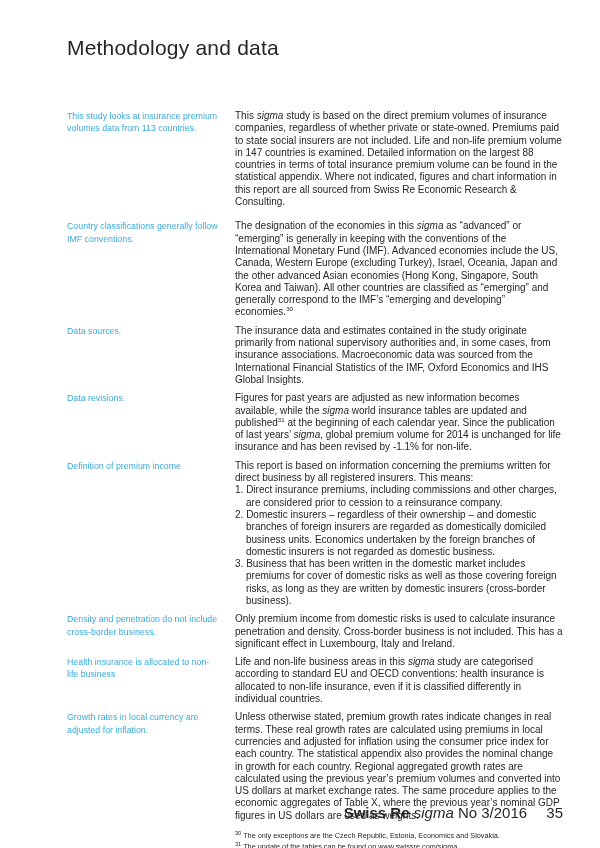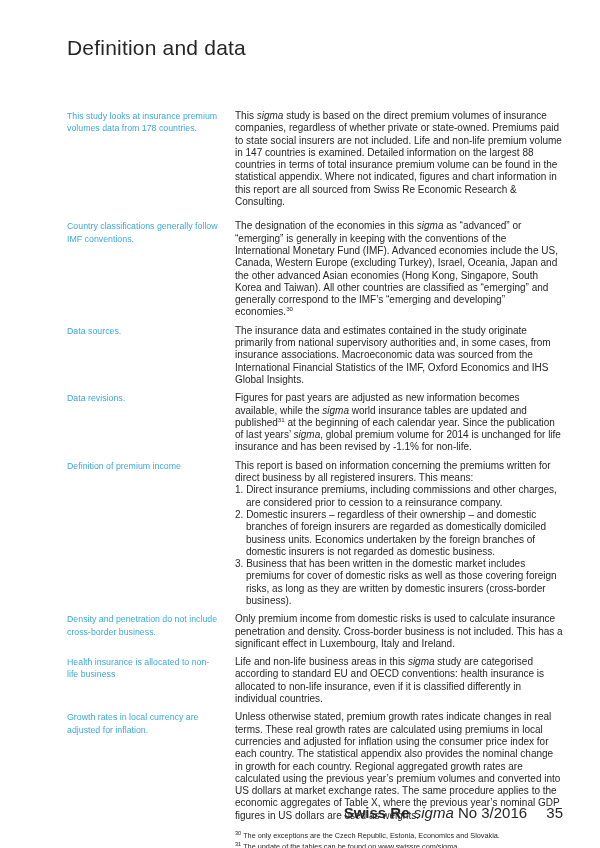--- a/index.html
+++ b/index.html
@@ -45,24 +45,24 @@
   .footer .b { font-weight:700; }
   .footer .i { font-style:italic; }
   .footer .pageno { margin-left:15px; }
 </style>
 </head>
 <body>
 
 <div class="page">
   <div class="content">
 
-    <h1 class="title">Definition and data</h1>
+    <h1 class="title">Methodology and data</h1>
 
     <div class="section">
-      <div class="note">This study looks at insurance premium volumes data from 178 countries.</div>
+      <div class="note">This study looks at insurance premium volumes data from 113 countries.</div>
       <div class="sec-body">
         <p>This <em>sigma</em> study is based on the direct premium volumes of insurance companies, regardless of whether private or state-owned. Premiums paid to state social insurers are not included. Life and non-life premium volume in 147 countries is examined. Detailed information on the largest 88 countries in terms of total insurance premium volume can be found in the statistical appendix. Where not indicated, figures and chart information in this report are all sourced from Swiss Re Economic Research &amp; Consulting.</p>
       </div>
     </div>
 
     <div class="section">
     </div>
 
     <div class="section">
       <div class="note">Country classifications generally follow IMF conventions.</div>

